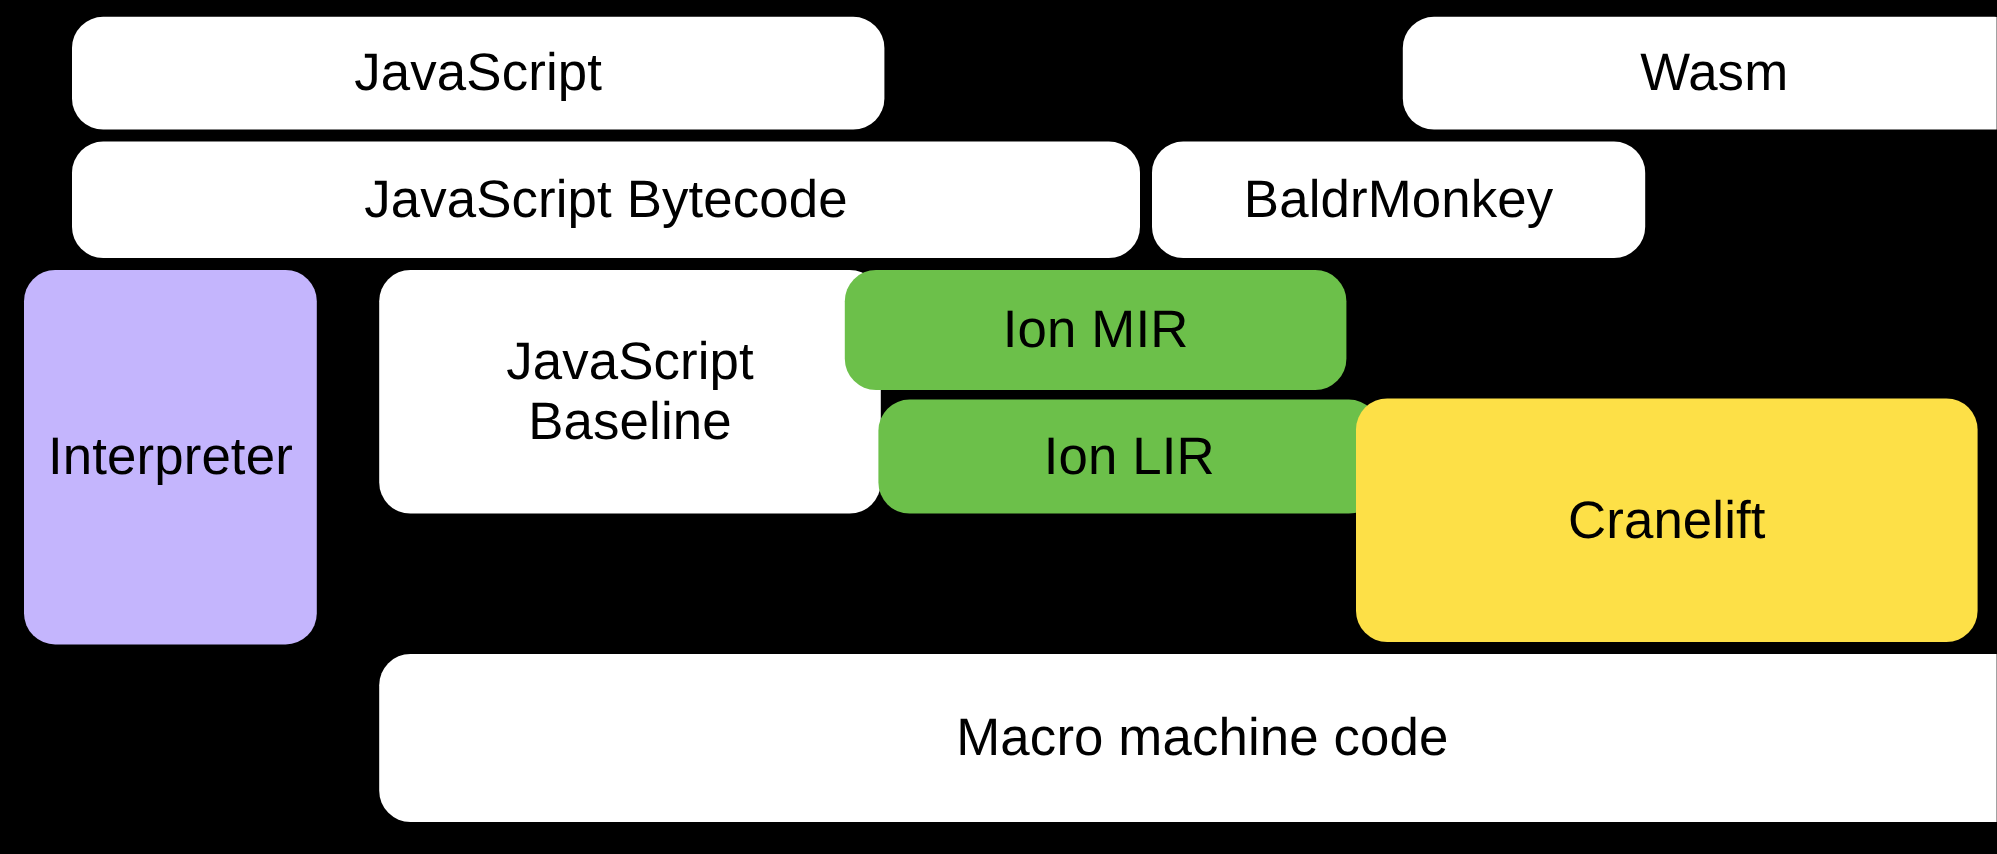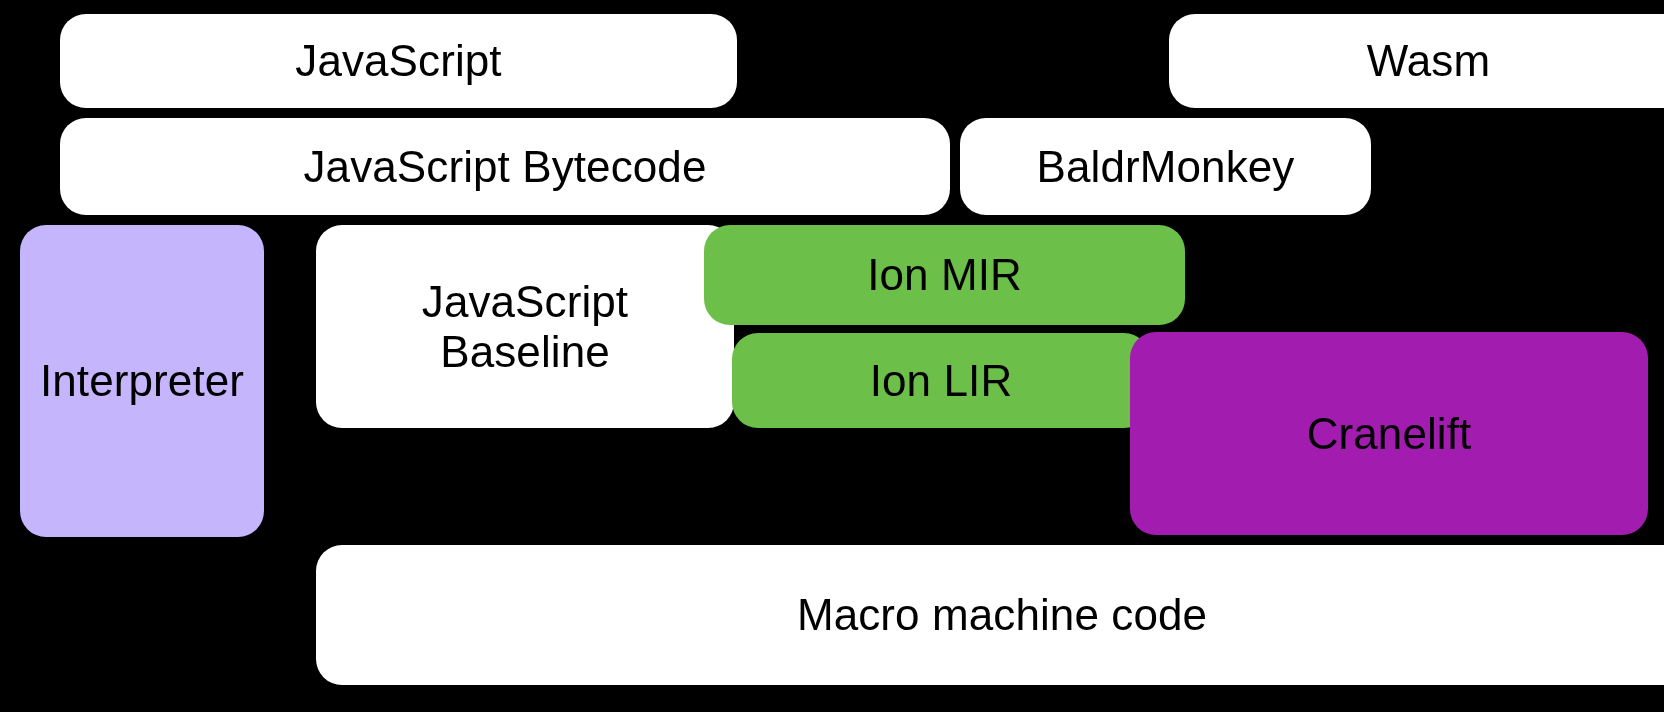--- a/index.html
+++ b/index.html
@@ -31,30 +31,30 @@
     line-height: 1.12;
     font-weight: 400;
     letter-spacing: 0.1px;
     white-space: pre-line;
     padding: 2px 10px;
     user-select: none;
   }
   .fill-white { background: #ffffff; margin-left: 40px; }
   .fill-grey  { background: #c4b5fd; }
   .fill-green { background: #6cc04a; }
-  .fill-pink  { background: #a21caf; }
+  .fill-pink  { background: #fde047; }
 </style>
 </head>
 <body>
 
 <div id="diagram" style="background: rgb(0, 0, 0);">
     <div class="node fill-white" style="left: 20px; top: 14px; width: 677px; height: 94px;">JavaScript</div>
     <div class="node fill-white" style="left: 1129px; top: 14px; width: 519px; height: 94px;">Wasm</div>
     <div class="node fill-white" style="left: 20px; top: 118px; width: 890px; height: 97px;">JavaScript Bytecode</div>
     <div class="node fill-white" style="left: 920px; top: 118px; width: 411px; height: 97px;">BaldrMonkey</div>
     <div class="node fill-grey" style="left: 20px; top: 225px; width: 244px; height: 312px;">Interpreter</div>
     <div class="node fill-white" style="left: 276px; top: 225px; width: 418px; height: 203px;">JavaScript
 Baseline</div>
-    <div class="node fill-green" style="left: 704px; top: 225px; width: 481px; height: 100px;">Ion MIR</div>
+    <div class="node fill-green" style="left: 704px; top: 225px; width: 418px; height: 100px;">Ion MIR</div>
     <div class="node fill-green" style="left: 732px; top: 333px; width: 418px; height: 95px;">Ion LIR</div>
     <div class="node fill-pink" style="left: 1130px; top: 332px; width: 518px; height: 203px;">Cranelift</div>
     <div class="node fill-white" style="left: 276px; top: 545px; width: 1372px; height: 140px;">Macro machine code</div>
   </div>
 
 </body></html>

